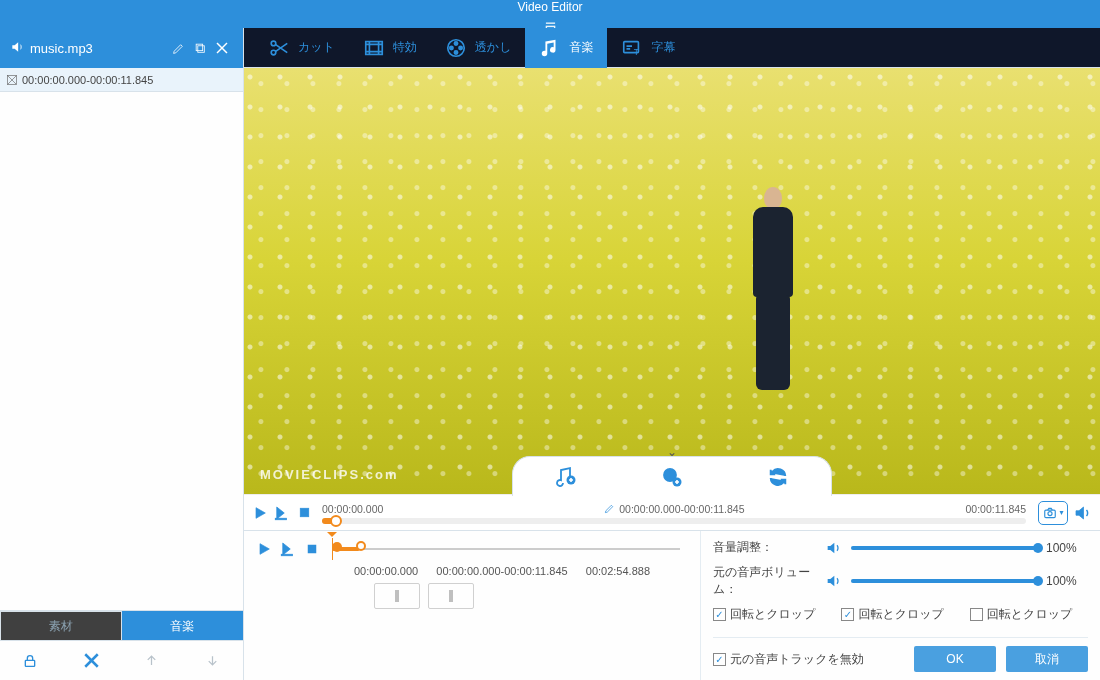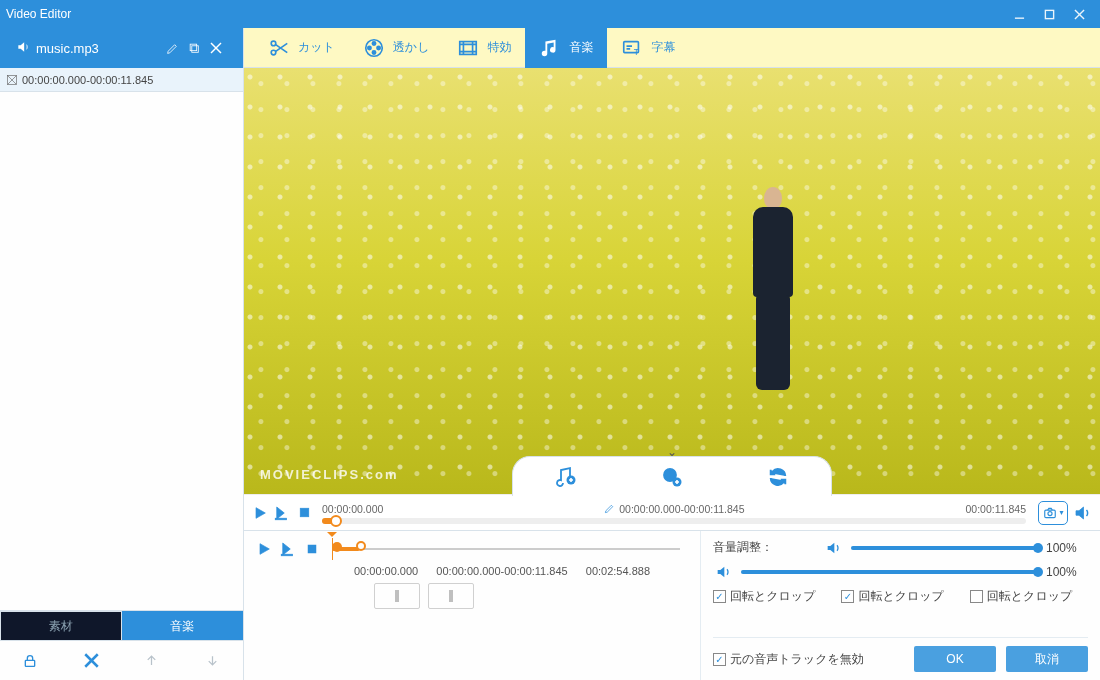--- a/index.html
+++ b/index.html
@@ -1,43 +1,43 @@
 <!DOCTYPE html>
 <html><head>
 <meta charset="utf-8">
 <style>
   html,body{margin:0;padding:0;font-family:"Meiryo","Segoe UI",sans-serif;font-size:12px;color:#333;background:#fff;}
   *{box-sizing:border-box;}
   .app{display:flex;flex-direction:column;width:1100px;height:680px;position:relative;background:#fefefe;}
   
-  .title-bar{height:28px;background:#2d8fdb;color:#fff;display:flex;align-items:center;padding:0 6px;font-size:12px;}
+  .title-bar{height:28px;background:#2d8fdb;color:#fff;display:flex;align-items:center;padding:0 6px;font-size:12px;flex-direction:column;}
   .title-bar .title-text{flex:1;}
   .title-btn{width:30px;height:20px;display:flex;align-items:center;justify-content:center;color:#eaf4fb;}
   .title-btn svg{width:11px;height:11px;stroke:#eaf4fb;stroke-width:1.5;fill:none;}
   
   .body{flex:1;display:flex;min-height:0;}
   .sidebar{width:244px;display:flex;flex-direction:column;border-right:1px solid #d8e2ea;}
-  .side-head{height:40px;background:#2d8fdb;color:#fff;display:flex;align-items:center;padding:0 16px;}
+  .side-head{height:40px;background:#2d8fdb;color:#fff;display:flex;align-items:center;padding:0 10px;}
   .side-head .speaker{margin-right:6px;}
   .side-head .file-name{flex:1;font-size:13px;}
   .side-head .mini-btn{width:22px;height:22px;display:flex;align-items:center;justify-content:center;}
   .side-head svg{stroke:#fff;fill:none;stroke-width:1.5;}
   .clip-row{height:24px;background:#e9f3fb;border-bottom:1px solid #d8e2ea;display:flex;align-items:center;padding:0 6px;font-size:11px;color:#444;}
   .clip-row svg{stroke:#666;fill:none;stroke-width:1.3;margin-right:4px;}
   .side-spacer{flex:1;}
   .side-tabs{display:flex;height:30px;border-top:1px solid #d8e2ea;}
   .side-tab{flex:1;display:flex;align-items:center;justify-content:center;font-size:12px;border:1px solid #d8e2ea;border-bottom:none;}
-  .side-tab.inactive{background:#0f172a;color:#8aa1b0;}
+  .side-tab.inactive{background:#404040;color:#8aa1b0;}
   .side-tab.active{background:#2d8fdb;color:#fff;border-color:#2d8fdb;}
   .side-tools{height:40px;border-top:1px solid #d8e2ea;display:flex;align-items:center;justify-content:space-around;}
   .side-tools .tool{width:24px;height:24px;display:flex;align-items:center;justify-content:center;}
   .side-tools svg{stroke-width:2;fill:none;}
   .right{flex:1;display:flex;flex-direction:column;min-width:0;}
   
-  .toolbar{height:40px;background:#fef9c3;border-bottom:1px solid #d8e2ea;display:flex;align-items:center;padding:0 10px;}
+  .toolbar{height:40px;background:#0f172a;border-bottom:1px solid #d8e2ea;display:flex;align-items:center;padding:0 10px;}
   .tb-group{display:flex;align-items:center;padding:0 14px;height:40px;color:#2d8fdb;font-size:12px;white-space:nowrap;}
   .tb-group.active{background:#2d8fdb;color:#fff;}
   .tb-group .ico{margin-right:8px;display:flex;}
   .tb-group svg{width:22px;height:22px;}
   
   .preview-area{flex:1;background:#000;position:relative;min-height:0;margin:0;}
   .fake-video{position:absolute;inset:0;overflow:hidden;display:flex;justify-content:center;}
   .field{position:absolute;inset:0;background:
      radial-gradient(circle at 20% 30%, #fff8 2px, transparent 3px) 0 0/30px 30px,
      radial-gradient(circle at 65% 60%, #fff6 2px, transparent 3px) 0 0/26px 26px,
@@ -199,37 +199,37 @@
                 <circle cx="6" cy="7" r="2.5"></circle>
                 <circle cx="6" cy="17" r="2.5"></circle>
                 <path d="M8 8l13 9M8 16l13-9"></path>
               </svg>
             </span>
           <span>カット</span>
         </div>
         <div class="tb-group">
           <span class="ico">
               <svg viewBox="0 0 24 24" stroke="#2d8fdb" fill="none" stroke-width="1.8">
+                <rect x="3" y="5" width="18" height="14"></rect>
+                <path d="M3 8h18M3 16h18M7 5v14M17 5v14"></path>
+              </svg>
+            </span>
+          <span>特効</span>
+        </div>
+        <div class="tb-group">
+          <span class="ico">
+              <svg viewBox="0 0 24 24" stroke="#2d8fdb" fill="none" stroke-width="1.8">
                 <circle cx="12" cy="12" r="9"></circle>
                 <circle cx="12" cy="7" r="1.8" fill="#2d8fdb"></circle>
                 <circle cx="7" cy="12" r="1.8" fill="#2d8fdb"></circle>
                 <circle cx="17" cy="12" r="1.8" fill="#2d8fdb"></circle>
                 <circle cx="12" cy="17" r="1.8" fill="#2d8fdb"></circle>
               </svg>
             </span>
           <span>透かし</span>
-        </div>
-        <div class="tb-group">
-          <span class="ico">
-              <svg viewBox="0 0 24 24" stroke="#2d8fdb" fill="none" stroke-width="1.8">
-                <rect x="3" y="5" width="18" height="14"></rect>
-                <path d="M3 8h18M3 16h18M7 5v14M17 5v14"></path>
-              </svg>
-            </span>
-          <span>特効</span>
         </div>
         <div class="tb-group active">
           <span class="ico">
               <svg viewBox="0 0 24 24" fill="#fff" stroke="none">
                 <path d="M9 18a3 3 0 11-3-3c.4 0 .7 0 1 .1V5l11-2v11.1a3 3 0 11-2-2.9V6l-7 1.3V18z"></path>
               </svg>
             </span>
           <span>音楽</span>
         </div>
         <div class="tb-group">
@@ -379,20 +379,21 @@
                   <path d="M18 8c2 2 2 6 0 8" fill="none" stroke="#2d8fdb" stroke-width="2"></path>
                 </svg>
               </span>
             <div class="vol-track">
                 <div class="vol-fill" style="width:100%"></div>
                 <div class="vol-knob" style="left:100%"></div>
               </div>
             <span class="vol-pct">100%</span>
           </div>
           <div class="vol-row">
+            <span class="vol-label">元の音声ボリューム：</span>
             <span class="vol-ico">
                 <svg width="16" height="16" viewBox="0 0 24 24" fill="#2d8fdb">
                   <path d="M4 9v6h4l6 5V4L8 9H4z"></path>
                   <path d="M18 8c2 2 2 6 0 8" fill="none" stroke="#2d8fdb" stroke-width="2"></path>
                 </svg>
               </span>
             <div class="vol-track">
                 <div class="vol-fill" style="width:100%"></div>
                 <div class="vol-knob" style="left:100%"></div>
               </div>

